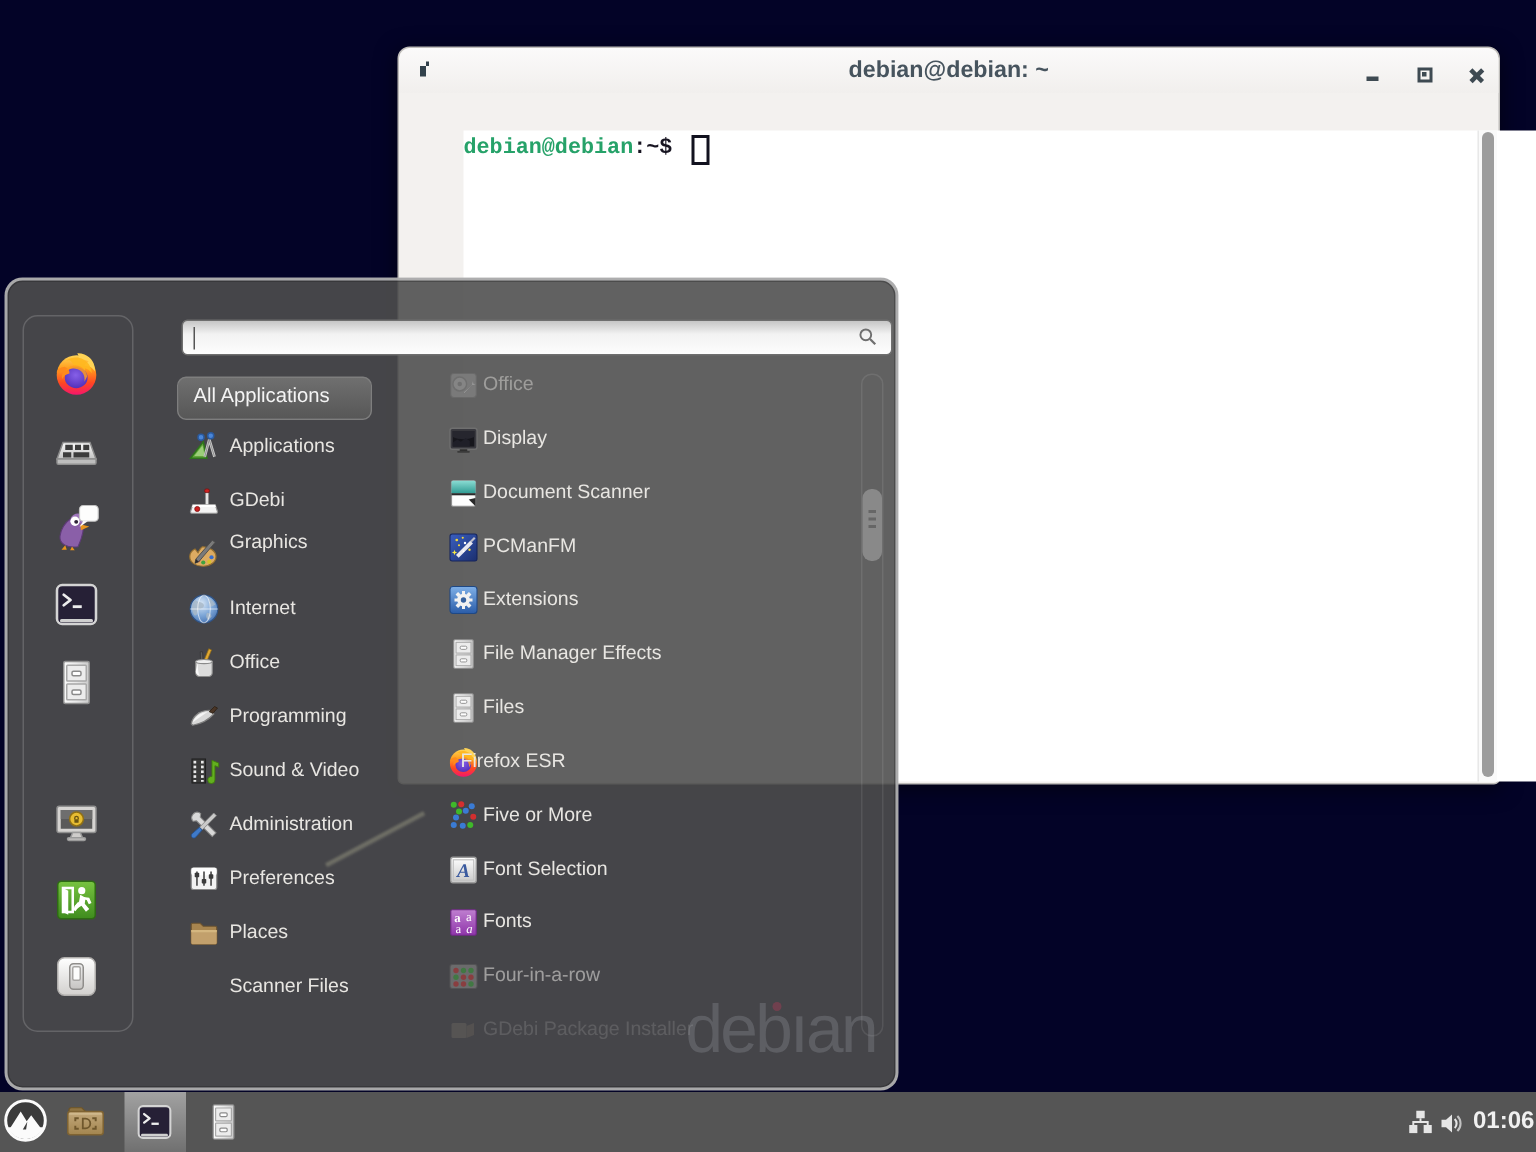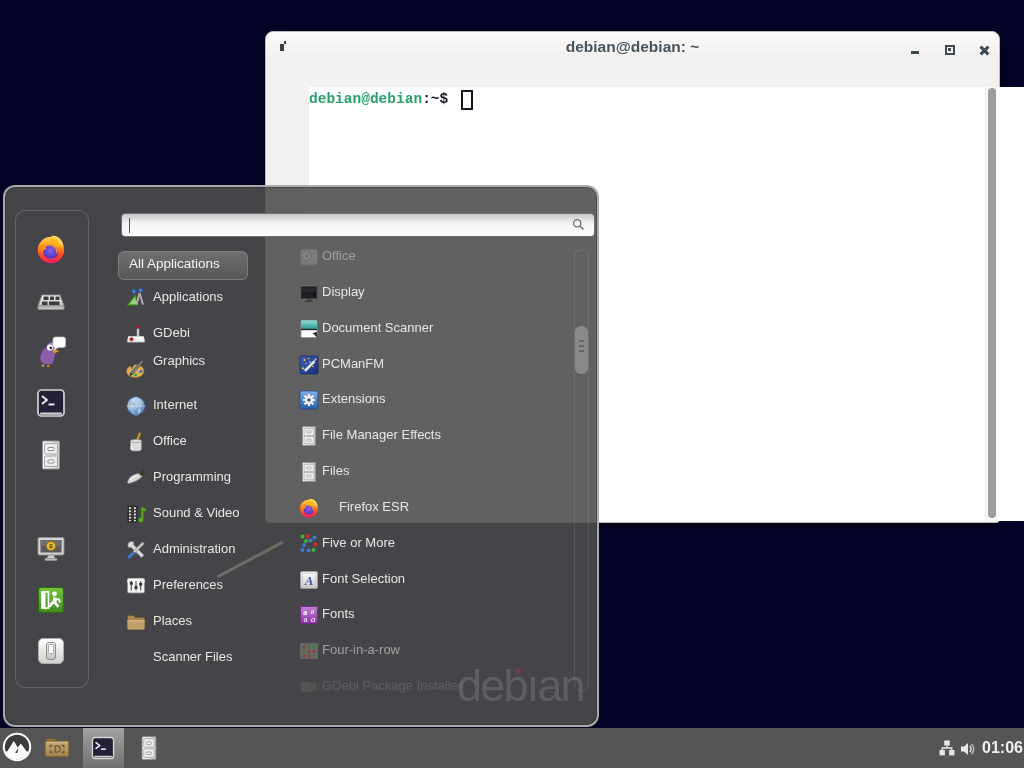--- a/index.html
+++ b/index.html
@@ -418,21 +418,21 @@
             <stop offset="1" stop-color="#4f2daf"></stop>
           </radialGradient>
 </defs>
 <circle cx="16" cy="17" r="13.2" fill="url(#ffob)"></circle>
 <path d="M16.5 2.5 c1.2 1.8 1.4 3.6 0.6 5.3 2.4 -1.3 5 -1.2 7 0.4 -1.4 0.5 -2.3 1.4 -2.8 2.6 3 -0.2 5.6 1.3 7 3.9 0.4 -5 -2.4 -9.6 -7 -11.4 -1.6 -0.6 -3.2 -0.9 -4.8 -0.8z" fill="#ffd456"></path>
 <path d="M9 7.5 c3.5 -2.5 8 -2.8 11.6 -0.8 3.4 1.9 5.5 5.4 5.6 9.2 -1.1 -1.9 -2.7 -3 -4.6 -3.4 0.5 3.5 -1 6.9 -3.9 8.8 0.9 -2.1 1 -4.1 0.2 -6 -1.2 2.3 -3.2 3.8 -5.8 4.3 3.2 -3.7 3.4 -8.5 0.4 -11.6 C11.7 7 10.4 6.9 9 7.5z" fill="#ffb81f" opacity="0.9"></path>
 <ellipse cx="15.8" cy="18.8" rx="7.6" ry="7" fill="url(#ffpb)"></ellipse>
 <path d="M8 11.5 c-2.8 0.3 -4.6 1.7 -5.4 3.8 1.8 -0.9 3.4 -1 4.8 -0.4 -1.2 1.5 -1.5 3.1 -0.9 4.8 1 -2.1 2.6 -3.3 4.8 -3.7 0.3 -1.9 -0.8 -3.6 -3.3 -4.5z" fill="#ff8a1c"></path>
 <path d="M8.5 14.5 c2 -3.5 6.5 -4.8 10.2 -3 2.6 1.3 4.2 3.8 4.4 6.5 l-1.8 3.5 c0.6 -4 -1.3 -7.2 -4.6 -8.3 -2.9 -1 -6 -0.3 -8.2 1.3z" fill="#ff9b1e" opacity="0.85"></path>
       </svg></div>
-<div class="abs rowtext" style="left:334px;top:312px;opacity:1">Firefox ESR</div>
+<div class="abs rowtext" style="left:302px;top:312px;opacity:1">Firefox ESR</div>
 <div class="abs" style="left:293px;top:346px;width:22px;height:22px;opacity:1"><svg width="22" height="22" viewBox="0 0 22 22">
 <circle cx="4.5" cy="3.5" r="2" fill="#3fb82a"></circle>
 <circle cx="9.5" cy="3.2" r="2" fill="#d32f2f"></circle>
 <circle cx="16.5" cy="4.5" r="2" fill="#3a7bd5"></circle>
 <circle cx="8" cy="8" r="2" fill="#3fb82a"></circle>
 <circle cx="12.5" cy="7.5" r="2" fill="#3a7bd5"></circle>
 <circle cx="6" cy="12" r="2" fill="#3a7bd5"></circle>
 <circle cx="17.5" cy="11.5" r="2" fill="#d32f2f"></circle>
 <circle cx="4.5" cy="17" r="2" fill="#3a7bd5"></circle>
 <circle cx="10.5" cy="17.5" r="2" fill="#3a7bd5"></circle>

